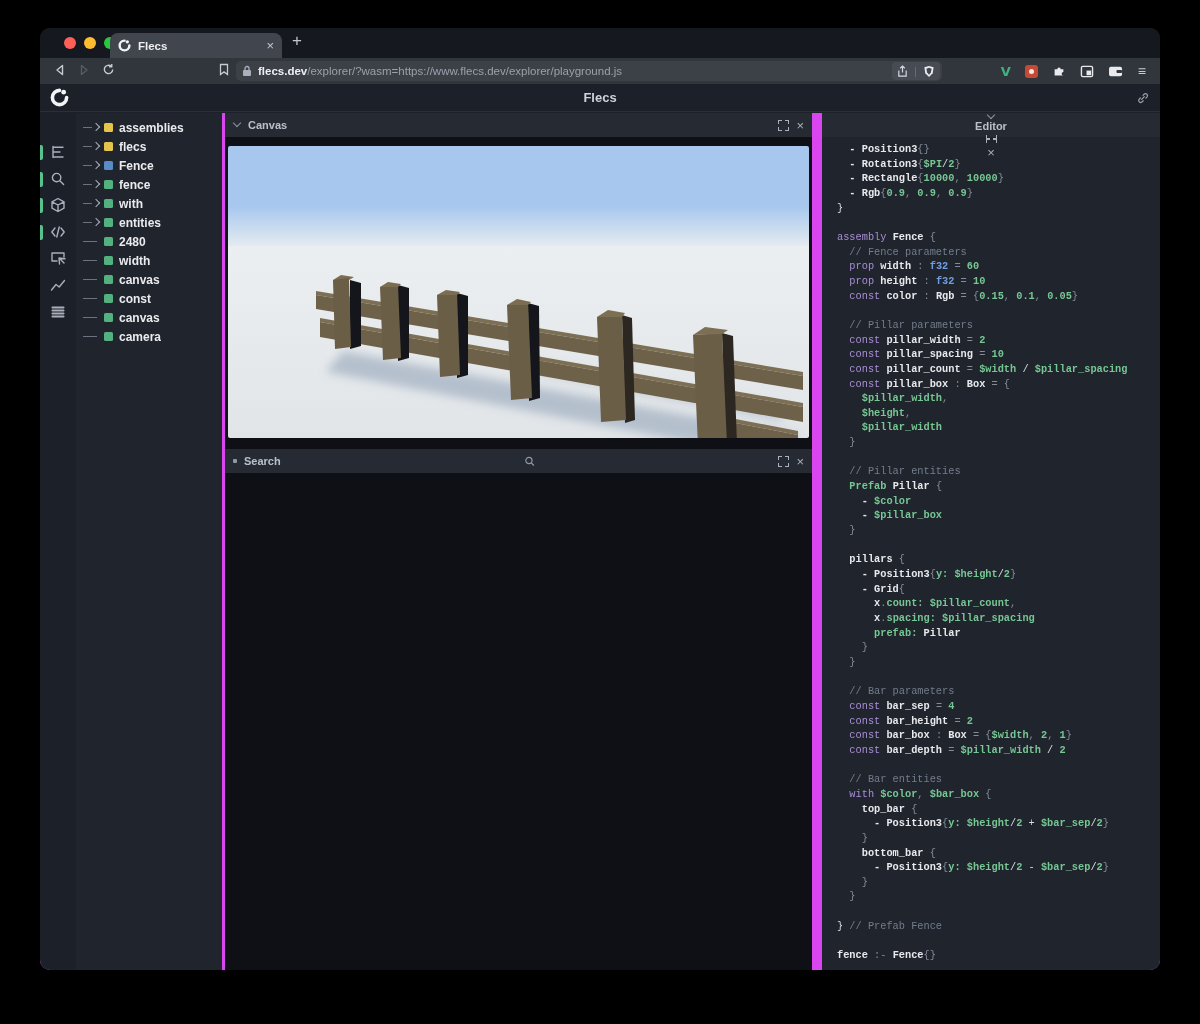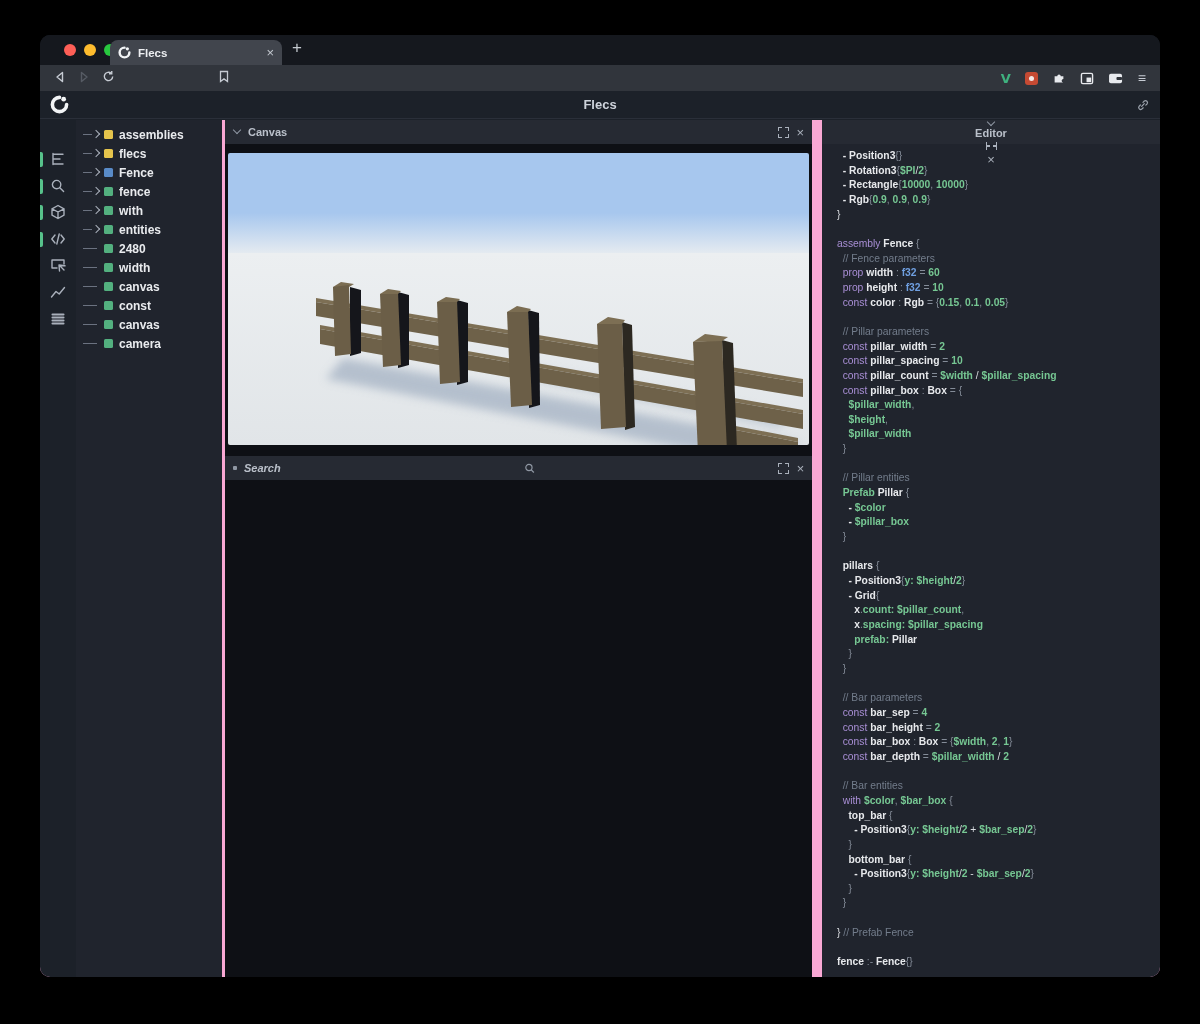--- a/index.html
+++ b/index.html
@@ -1,18 +1,18 @@
 <!DOCTYPE html>
 <html><head>
 <meta charset="utf-8">
 <style>
   * { margin:0; padding:0; box-sizing:border-box; }
   html,body { width:1200px; height:1024px; background:#000; overflow:hidden;
               font-family:"Liberation Sans", sans-serif; }
-  .window { position:absolute; left:40px; top:35px; width:1120px; height:942px;
+  .window { position:absolute; left:40px; top:28px; width:1120px; height:942px;
             background:#1c2129; border-radius:10px; overflow:hidden; }
 
   
   .tabstrip { position:absolute; left:0; top:0; width:100%; height:30px; background:#15181e; }
   .tl { position:absolute; top:9px; width:12px; height:12px; border-radius:50%; }
   .tab { position:absolute; left:70px; top:5px; width:172px; height:25px; background:#41454d;
          border-radius:8px 8px 0 0; display:flex; align-items:center; padding:0 8px; gap:7px; }
   .tab-title { color:#eceef1; font-size:11.5px; font-weight:700; flex:1; }
   .tab-close { color:#c3c8cf; font-size:13px; cursor:default; }
   .newtab { position:absolute; left:252px; top:3px; color:#c3c8cf; font-size:17px; }
@@ -33,21 +33,21 @@
                background:#f3e9e7; border-radius:50%; }
   .menu3 { color:#c6cbd3; font-size:14px; letter-spacing:0; font-weight:700; }
 
   
   .appheader { position:absolute; left:0; top:56px; width:100%; height:28px; background:#1c2129;
                border-bottom:1px solid #2a2f39; }
   .apptitle { position:absolute; left:0; right:0; top:6px; text-align:center; color:#ced3db;
               font-size:13px; font-weight:700; }
 
   
-  .content { position:absolute; left:0; top:85px; width:1120px; height:857px; background:#f9a8d4;padding-left:34px; }
+  .content { position:absolute; left:0; top:85px; width:1120px; height:857px; background:#d946ef;padding-left:34px; }
   .rail { position:absolute; left:0; top:0; width:36px; height:100%; background:#1c2129; }
   .rail-item { position:absolute; left:0; width:36px; height:24px; }
   .rail-item svg { position:absolute; left:10px; top:3px; }
   .rail-pill { position:absolute; left:0; top:4px; width:3px; height:15px; border-radius:0 2px 2px 0; }
 
   .tree { position:absolute; left:36px; top:0; width:146px; height:100%; background:#20242d;
           padding-top:5px; }
   .trow { height:19px; display:flex; align-items:center; padding-left:7px; }
   .tguide { width:18px; height:19px; position:relative; flex:none; }
   .tguide .gl { position:absolute; left:0; top:9px; height:1px; background:#6b7280; }
@@ -72,26 +72,26 @@
   .fsicon i:nth-child(1){left:0;top:0;border-right:none;border-bottom:none;}
   .fsicon i:nth-child(2){right:0;top:0;border-left:none;border-bottom:none;}
   .fsicon i:nth-child(3){left:0;bottom:0;border-right:none;border-top:none;}
   .fsicon i:nth-child(4){right:0;bottom:0;border-left:none;border-top:none;}
 
   .canvas-panel { position:absolute; left:185px; top:0; width:587px; height:336px; background:#0e1015; }
   .canvas-panel .panel-header { left:0; top:0; width:587px; position:absolute; }
   .canvas-view { position:absolute; left:3px; top:33px; width:581px; height:292px;
                  border-radius:2px; overflow:hidden; }
   .search-panel { position:absolute; left:185px; top:336px; width:587px; height:521px; background:#0e1015; }
-  .search-panel .panel-header { left:0; top:0; width:587px; position:absolute;font-style:italic; }
+  .search-panel .panel-header { left:0; top:0; width:587px; position:absolute; }
 
   .editor-panel { position:absolute; left:782px; top:0; width:338px; height:857px; background:#20242d; }
   .editor-panel .panel-header { left:0; top:0; width:338px; position:absolute;flex-direction:column; }
   .code { position:absolute; left:0; top:24px; width:338px; height:833px; overflow:hidden;
-          padding:5px 0 0 15px; font-family:Liberation Sans, sans-serif;
+          padding:5px 0 0 15px; font-family:Liberation Mono, monospace;
           font-size:10.3px; line-height:14.65px; white-space:pre; }
   .code .k { color:#a98fd6; }
   .code .g { color:#76c793; font-weight:700; }
   .code .t { color:#6f9fe0; font-weight:700; }
   .code .b { color:#e7e9ec; font-weight:700; }
   .code .w { color:#dcdfe3; }
   .code .p { color:#848c98; }
   .code .c { color:#737d8c; }
 </style>
 </head>
@@ -129,20 +129,39 @@
       <svg width="13" height="13" viewBox="0 0 14 14">
           <path d="M11.5 7 a4.5 4.5 0 1 1 -1.4 -3.3" fill="none" stroke="#c6cbd3" stroke-width="1.5"></path>
           <path d="M10.5 1 l0 3 l-3 0" fill="none" stroke="#c6cbd3" stroke-width="1.5"></path>
         </svg>
     </span>
     <span class="navbtn" style="position:absolute;left:172px">
       <svg width="12" height="13" viewBox="0 0 12 13">
           <path d="M2.5 1.5 h7 v10 l-3.5 -2.6 l-3.5 2.6 Z" fill="none" stroke="#c6cbd3" stroke-width="1.3"></path>
         </svg>
     </span>
+    <div class="urlfield">
+      <svg width="10" height="12" viewBox="0 0 10 12" style="margin-right:6px;flex:none">
+        <rect x="1" y="5" width="8" height="6" rx="1" fill="#aab1bb"></rect>
+        <path d="M3 5 V3.5 a2 2 0 0 1 4 0 V5" fill="none" stroke="#aab1bb" stroke-width="1.3"></path>
+      </svg>
+      <span class="urlhost">flecs.dev</span>
+        <span>/explorer/?wasm=https://www.flecs.dev/explorer/playground.js</span>
+      <div class="urlpill">
+        <svg width="11" height="13" viewBox="0 0 12 14">
+          <path d="M6 1 v7 M3.5 3.5 L6 1 l2.5 2.5" fill="none" stroke="#d6dae0" stroke-width="1.3"></path>
+          <path d="M2 6 v6 h8 v-6" fill="none" stroke="#d6dae0" stroke-width="1.3"></path>
+        </svg>
+        <span style="color:#6a6f78">|</span>
+        <svg width="12" height="13" viewBox="0 0 12 14">
+          <path d="M6 1 L11 2.5 L10 9 L6 13 L2 9 L1 2.5 Z" fill="#e8eaee"></path>
+          <path d="M6 3 L8.8 4 L8 8 L6 10.5 L4 8 L3.2 4 Z" fill="#43474f"></path>
+        </svg>
+      </div>
+    </div>
     <div class="extrow">
       <span class="vicon">V</span>
       <span class="hex"></span>
       <svg width="14" height="14" viewBox="0 0 16 16">
         <path d="M3 6 h3 a2 2 0 1 1 4 0 h3 v3 a2 2 0 1 0 0 4 v0 h-10 Z" fill="#e8eaee"></path>
       </svg>
       <svg width="14" height="13" viewBox="0 0 15 14">
         <rect x="1.5" y="1.5" width="12" height="11" rx="1.5" fill="none" stroke="#e8eaee" stroke-width="1.5"></rect>
         <rect x="7" y="6" width="5" height="5" fill="#e8eaee"></rect>
       </svg>

